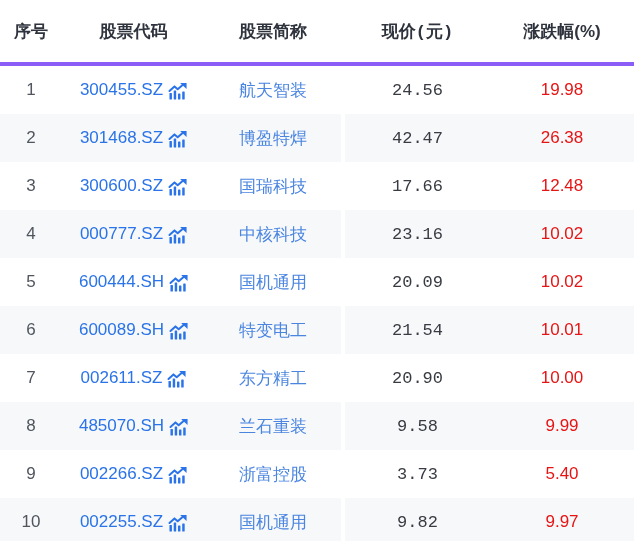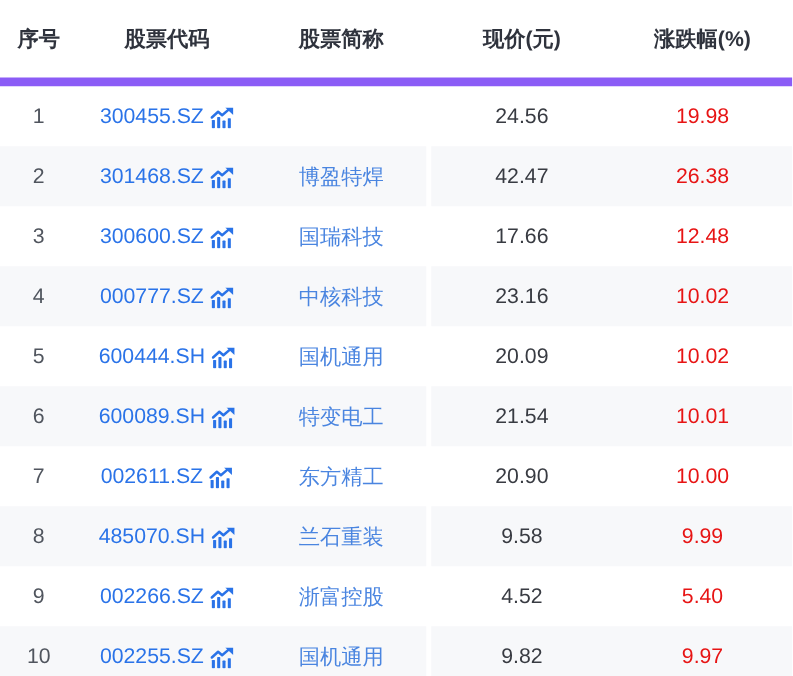--- a/index.html
+++ b/index.html
@@ -45,29 +45,29 @@
     display:flex;
     align-items:center;
     justify-content:center;
     box-sizing:border-box;
     font-size:17px;
     white-space:nowrap;
   }
   .c-seq{width:62px;flex:0 0 62px;}
   .c-code{width:143px;flex:0 0 143px;}
   .c-name{width:136px;flex:0 0 136px;text-align:right;}
-  .c-price{width:145px;flex:0 0 145px;}
+  .c-price{width:145px;flex:0 0 145px;font-family:Liberation Mono, monospace;}
   .c-change{width:144px;flex:0 0 144px;}
 
   .hrow .cell{
     font-weight:bold;
     color:var(--dark-header);
     font-size:17px;
   }
-  .hrow{border-bottom:7px solid #8b5cf6;}
+  .hrow{border-bottom:4px solid #8b5cf6;}
 
   .drow.stripe .sec-left,
   .drow.stripe .sec-right{
     background:var(--stripe);
   }
   .seq{color:var(--gray-seq);}
   .code-link{
     color:var(--blue-code);
     display:flex;align-items:flex-end;gap:5px;
     cursor:pointer;
@@ -113,20 +113,23 @@
                   <rect x="6" y="8" width="2.6" height="9.5" rx="0.6"></rect>
                   <rect x="10.5" y="11" width="2.6" height="6.5" rx="0.6"></rect>
                   <rect x="15" y="9" width="2.6" height="8.5" rx="0.6"></rect>
                 </g>
                 <polyline points="1.5,8.5 6.8,3.6 10.2,6.6 16,1.6" fill="none" stroke="#2a73e8" stroke-width="2.1" stroke-linecap="round" stroke-linejoin="round"></polyline>
                 <polygon points="12.8,0 19.6,0 19.6,6.4" fill="#2a73e8"></polygon>
               </svg>
             </span>
           </span>
         </div>
+        <div class="cell c-name">
+          <span class="name-link">航天智装</span>
+        </div>
       </div>
       <div class="sec-right">
         <div class="cell c-price price">24.56</div>
         <div class="cell c-change change">19.98</div>
       </div>
     </div>
       <div class="drow stripe">
       <div class="sec-left">
         <div class="cell c-seq seq">2</div>
         <div class="cell c-code">
@@ -347,21 +350,21 @@
                 <polygon points="12.8,0 19.6,0 19.6,6.4" fill="#2a73e8"></polygon>
               </svg>
             </span>
           </span>
         </div>
         <div class="cell c-name">
           <span class="name-link">浙富控股</span>
         </div>
       </div>
       <div class="sec-right">
-        <div class="cell c-price price">4.52</div>
+        <div class="cell c-price price">3.73</div>
         <div class="cell c-change change">5.40</div>
       </div>
     </div>
       <div class="drow stripe">
       <div class="sec-left">
         <div class="cell c-seq seq">10</div>
         <div class="cell c-code">
           <span class="code-link">
             <span class="code-text">002255.SZ</span>
             <span class="trend-icon">

